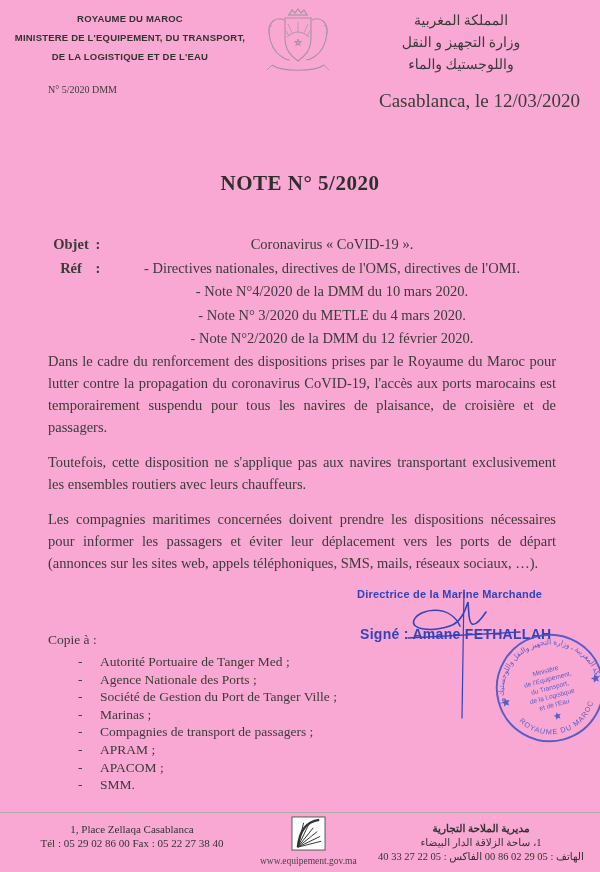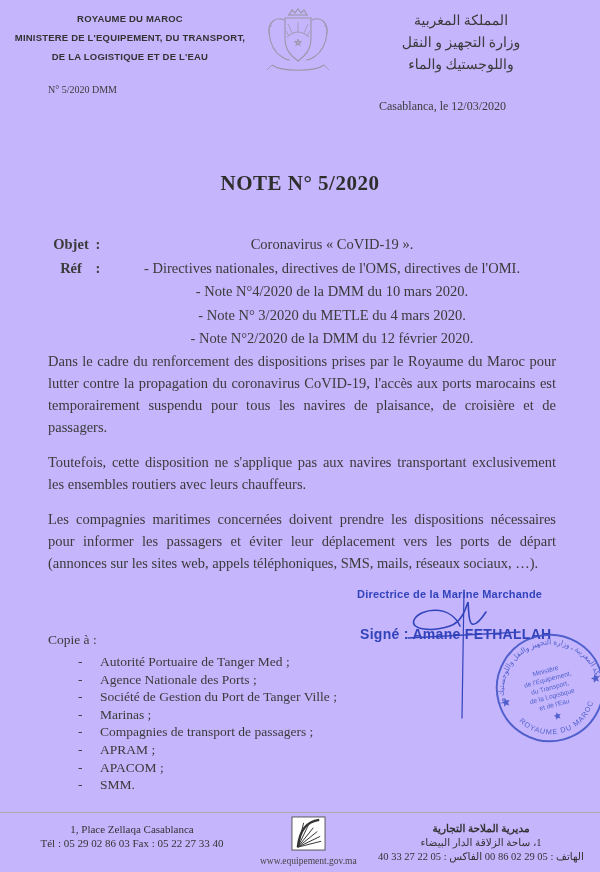--- a/index.html
+++ b/index.html
@@ -1,33 +1,33 @@
 <!DOCTYPE html>
 <html lang="fr"><head>
 <meta charset="utf-8">
 <style>
   html,body{margin:0;padding:0;}
   body{background:#e9e9e6;font-family:"Liberation Serif",serif;}
   .page{
     position:relative;width:600px;height:872px;margin:0 auto;
-    background:#c4b5fd;color:#3b3b3a;overflow:hidden;
+    background:#f9a8d4;color:#3b3b3a;overflow:hidden;
   }
   
   .lh-left{
     position:absolute;left:8px;top:9px;width:244px;text-align:center;
     font-family:"Liberation Sans",sans-serif;font-weight:bold;
     font-size:9.5px;line-height:19px;color:#333;letter-spacing:.2px;
   }
   .lh-right{
     position:absolute;left:330px;top:10px;width:262px;text-align:center;
     direction:rtl;font-size:14px;line-height:22px;color:#3a3a3a;letter-spacing:1px;
   }
   .crest{position:absolute;left:258px;top:5px;width:80px;height:72px;opacity:.8;}
   .ref-number{position:absolute;left:48px;top:84px;font-size:10px;color:#3c3c3b;}
-  .place-date{position:absolute;left:379px;top:99px;font-size:12px;color:#3c3c3b;}
+  .place-date{position:absolute;left:379px;top:90px;font-size:19px;color:#3c3c3b;}
   
   .note-title{
     position:absolute;left:0;right:0;top:171px;margin:0;text-align:center;
     font-size:21px;font-weight:bold;color:#2e2e2d;letter-spacing:.5px;
   }
   
   .meta{position:absolute;left:50px;top:233px;width:510px;font-size:14.5px;color:#3b3b3a;}
   .meta-row{display:flex;line-height:23.5px;text-align:center;}
   .meta-label{width:42px;font-weight:bold;flex:none;}
   .meta-colon{width:12px;flex:none;font-weight:bold;}
@@ -205,21 +205,21 @@
     <div class="copy-item">
       <span class="copy-dash">-</span>
       <span>SMM.</span>
     </div>
   </section>
 
   <div class="footer-rule"></div>
 
   <div class="f-left">
     <div>1, Place Zellaqa Casablanca</div>
-    <div>Tél : 05 29 02 86 03  Fax : 05 22 27 33 40</div>
+    <div>Tél : 05 29 02 86 00  Fax : 05 22 27 38 40</div>
   </div>
 
   <div class="f-center">
     <svg width="35" height="35" viewBox="0 0 36 36">
       <rect x="1" y="1" width="34" height="34" fill="#ffffff" stroke="#555" stroke-width="1"></rect>
       <g stroke="#333" fill="none" stroke-width="1">
         <path d="M7,32 C9,14 16,6 29,4" stroke-width="2.4"></path>
         <path d="M7,32 L13,7"></path>
         <path d="M7,32 L18,9"></path>
         <path d="M7,32 L23,12"></path>

